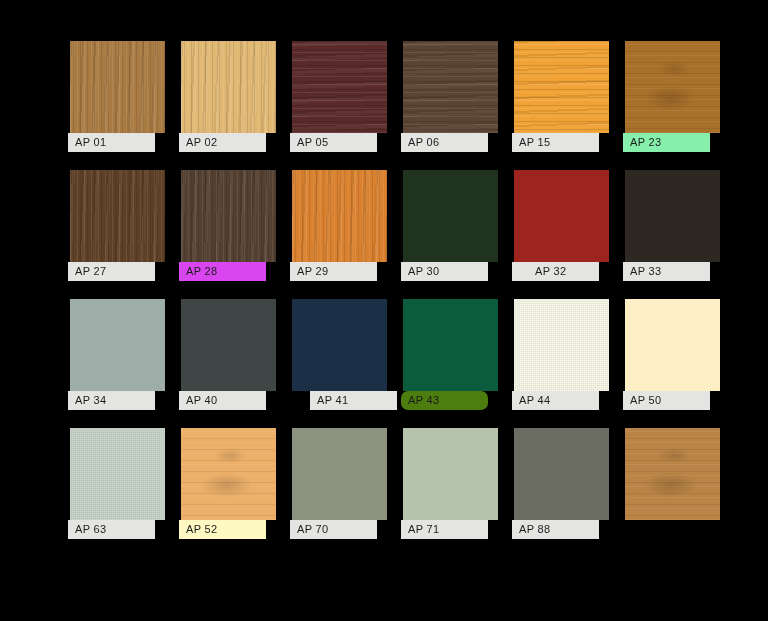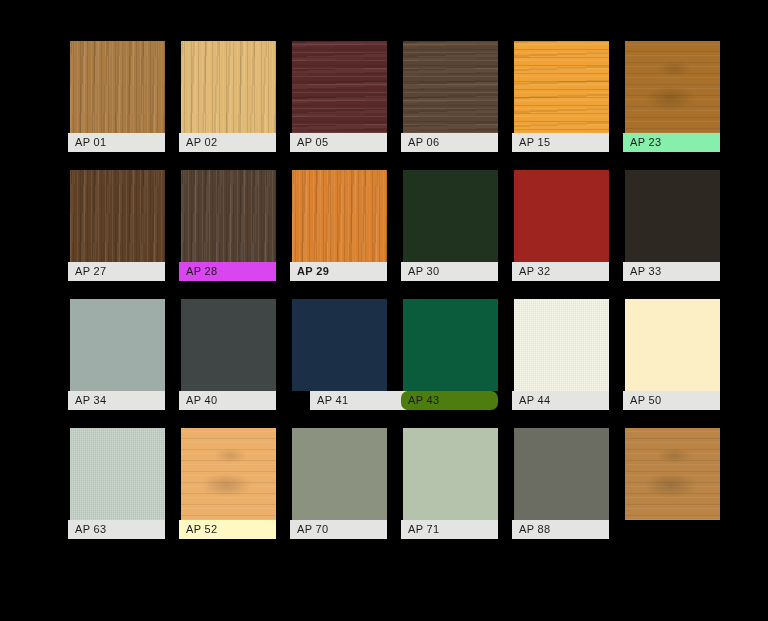--- a/index.html
+++ b/index.html
@@ -129,21 +129,21 @@
       ),
       repeating-linear-gradient(
         0deg,
         rgba(255,255,255,0.045) 0px,
         rgba(255,255,255,0.045) 1px,
         rgba(0,0,0,0.035) 1px,
         rgba(0,0,0,0.035) 2px
       );
   }
   .swatch-label {
-    width: 97px;
+    width: 87px;
     height: 19px;
     background: #e4e4e2;
     display: flex;
     align-items: center;
     padding-left: 7px;
     box-sizing: border-box;
   }
   .swatch-label-text {
     font-family: "Liberation Sans", sans-serif;
     font-size: 11px;
@@ -228,40 +228,40 @@
         </div>
         <div class="swatch-label" style="background: #d946ef;">
           <span class="swatch-label-text" style="color: rgb(28, 28, 28);">AP 28</span>
         </div>
       </div>
       <div class="swatch-card">
         <div class="swatch-chip wood">
           <div class="chip-base" style="background: rgb(217, 129, 47);"></div>
           <div class="chip-grain"></div>
         </div>
-        <div class="swatch-label" style="background: rgb(228, 228, 226); font-weight: bold;">
+        <div class="swatch-label" style="background: rgb(228, 228, 226);">
           <span class="swatch-label-text" style="color: rgb(28, 28, 28);">AP 29</span>
         </div>
       </div>
       <div class="swatch-card">
         <div class="swatch-chip solid">
           <div class="chip-base" style="background: rgb(32, 51, 31);"></div>
           <div class="chip-grain"></div>
         </div>
         <div class="swatch-label" style="background: rgb(228, 228, 226);">
           <span class="swatch-label-text" style="color: rgb(28, 28, 28);">AP 30</span>
         </div>
       </div>
       <div class="swatch-card">
         <div class="swatch-chip solid">
           <div class="chip-base" style="background: rgb(158, 36, 32);"></div>
           <div class="chip-grain"></div>
         </div>
         <div class="swatch-label" style="background: rgb(228, 228, 226);">
-          <span class="swatch-label-text" style="color: rgb(28, 28, 28);">AP 32</span>
+          <span class="swatch-label-text" style="color: rgb(28, 28, 28); margin-left: 16px;">AP 32</span>
         </div>
       </div>
       <div class="swatch-card">
         <div class="swatch-chip solid">
           <div class="chip-base" style="background: rgb(45, 40, 34);"></div>
           <div class="chip-grain"></div>
         </div>
         <div class="swatch-label" style="background: rgb(228, 228, 226);">
           <span class="swatch-label-text" style="color: rgb(28, 28, 28);">AP 33</span>
         </div>

